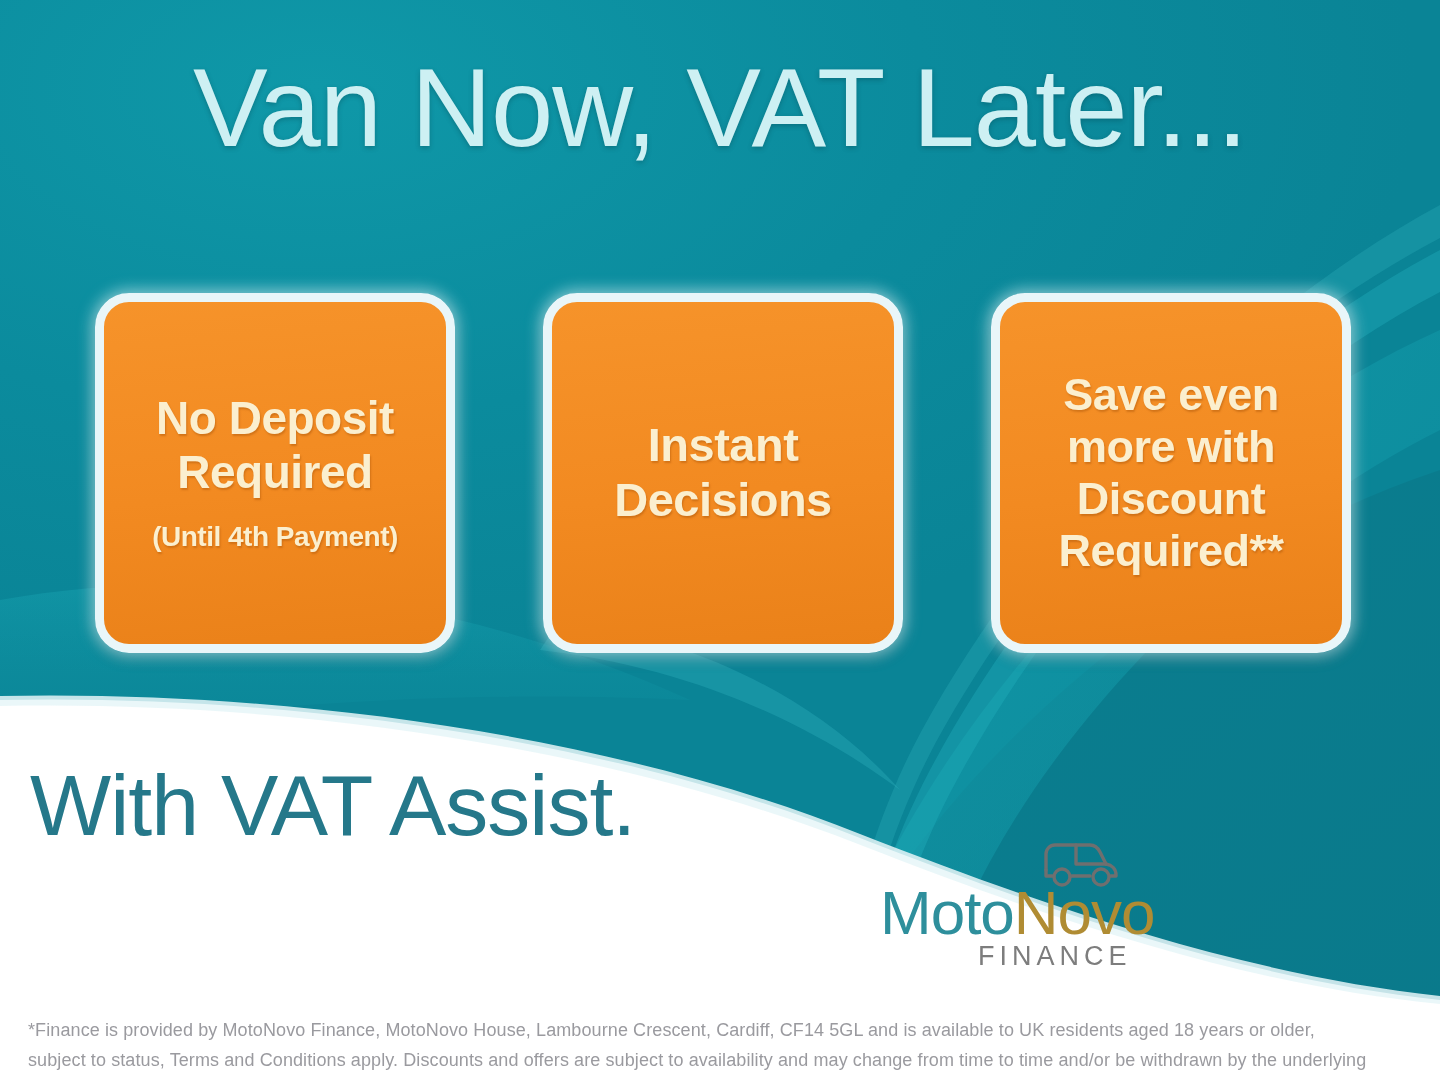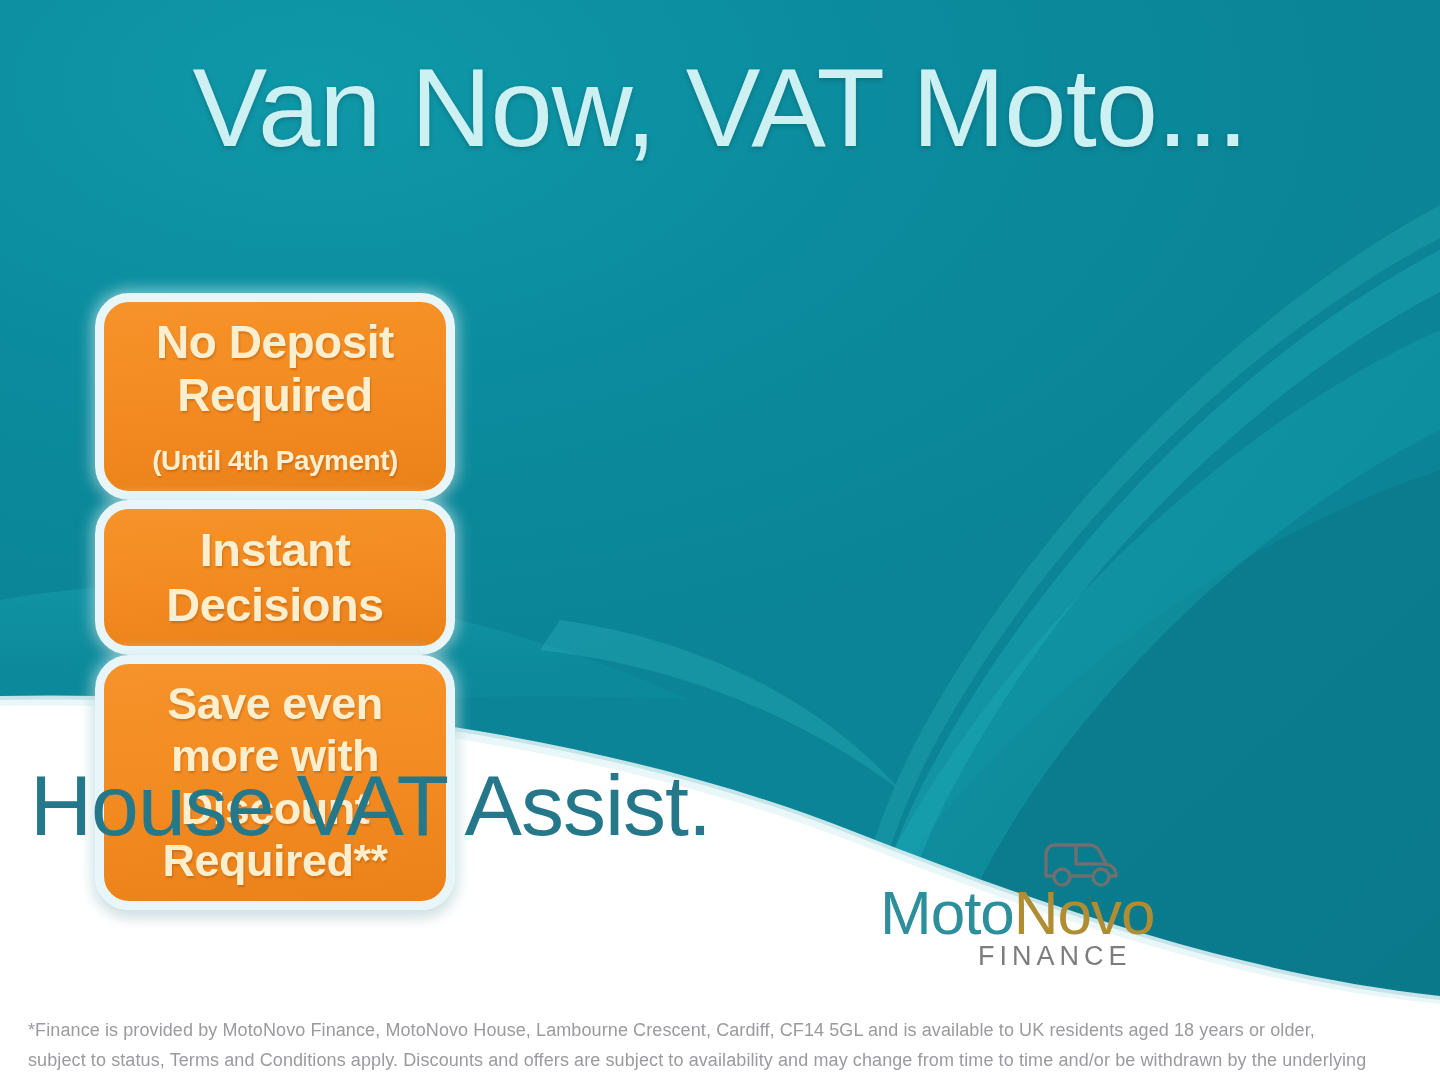--- a/index.html
+++ b/index.html
@@ -40,21 +40,20 @@
   }
 
   
   #benefit-row {
     position:absolute;
     left:95px; top:293px;
     width:1256px; height:360px;
     display:flex;
     justify-content:space-between;
     align-items:stretch;
-    flex-direction:column;
   }
   .benefit-box {
     width:360px;
     border-radius:34px;
     background:linear-gradient(175deg,#f6932a 0%,#f28a21 55%,#ea8119 100%);
     border:9px solid #e9f6f9;
     box-shadow:0 0 14px 4px rgba(215,245,250,0.55),
                0 6px 14px rgba(0,40,50,0.22);
     display:flex;
     flex-direction:column;
@@ -170,40 +169,40 @@
     <path d="M0,600 C220,560 470,600 690,700 C500,690 250,700 0,740 Z" fill="url(#swC)"></path>
     <path d="M560,620 C700,640 820,700 900,790 C800,716 680,666 540,650 Z" fill="#3ec4cf" opacity="0.25"></path>
   </svg>
 
   <svg id="white-curve" viewBox="0 0 1440 1080" preserveAspectRatio="none" aria-hidden="true">
     <path d="M0,700 C300,694 620,742 860,838 C1080,924 1260,980 1440,1000 L1440,1080 L0,1080 Z" fill="#ffffff"></path>
     <path d="M0,696 C300,690 620,738 860,834 C1080,920 1260,976 1440,996 L1440,1004
              C1258,986 1078,930 858,844 C618,750 298,700 0,706 Z" fill="#e6f6f8" opacity="0.85"></path>
   </svg>
 
-  <div id="headline">Van Now, VAT Moto...</div>
+  <div id="headline">Van Now, VAT Later...</div>
 
   <div id="benefit-row">
 
     <div class="benefit-box b1">
       <div class="benefit-main">No Deposit Required</div>
       <div class="benefit-sub">(Until 4th Payment)</div>
     </div>
 
     <div class="benefit-box b2">
       <div class="benefit-main">Instant Decisions</div>
     </div>
 
     <div class="benefit-box b3">
       <div class="benefit-main">Save even more with Discount Required**</div>
     </div>
 
   </div>
 
-  <div id="subheading">House VAT Assist.</div>
+  <div id="subheading">With VAT Assist.</div>
 
   <div id="logo">
     <svg id="logo-van" viewBox="0 0 96 56" aria-hidden="true">
       <g fill="none" stroke="#6f6f6f" stroke-width="3.4" stroke-linecap="round" stroke-linejoin="round">
         <path d="M14,34 L14,18 C14,13 18,9 23,9 L58,9 C63,9 66,12 68,16 L74,28"></path>
         <path d="M14,34 L14,40 L22,40"></path>
         <path d="M38,40 L58,40"></path>
         <path d="M74,28 C80,29 84,33 84,39 L84,40 L78,40"></path>
         <circle cx="30" cy="41" r="8"></circle>
         <circle cx="69" cy="41" r="8"></circle>

